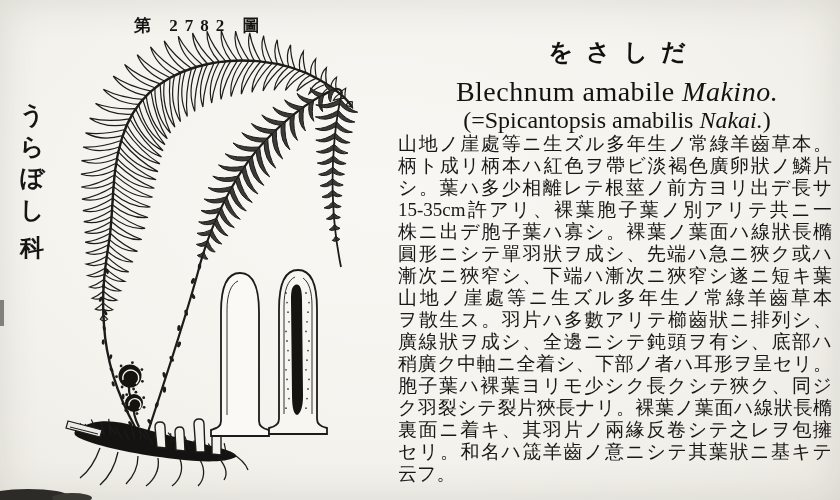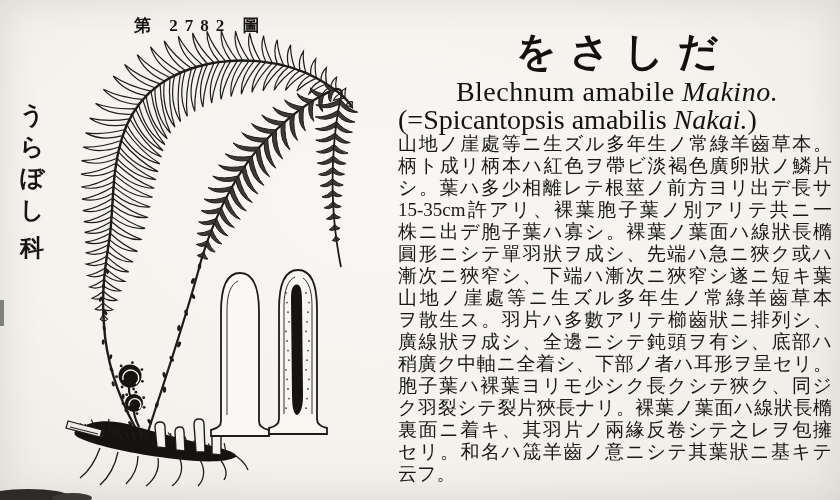--- a/index.html
+++ b/index.html
@@ -18,30 +18,30 @@
     white-space:nowrap;
   }
   .family-label {
     position:absolute; left:16px; top:86px;
     writing-mode:vertical-rl; text-orientation:upright;
     font-size:24px; font-weight:bold; letter-spacing:5px; color:#161513;
   }
   .illus { position:absolute; left:0; top:0; width:440px; height:500px; }
   .text-col { position:absolute; left:398px; top:28px; width:438px; }
   .title {
-    font-size:40px; line-height:48px; font-weight:bold;
+    font-size:24px; line-height:48px; font-weight:bold;
     letter-spacing:13px; text-align:center; text-indent:13px; color:#121110;
     white-space:nowrap;
   }
   .sci {
     font-size:28px; line-height:31px; text-align:center; color:#14130f;
     letter-spacing:.5px; white-space:nowrap;
   }
   .syn {
-    font-size:28px; line-height:26px; color:#14130f;
+    font-size:24px; line-height:26px; text-align:center; color:#14130f;
     white-space:nowrap;
   }
   .ital { font-style:italic; }
   .desc { width:434px; }
   .dline {
     font-size:19px; line-height:22px; color:#191816;
     text-align:justify; text-align-last:justify; text-justify:inter-character;
     height:22px; overflow:hidden; white-space:nowrap;
   }
   .dline.last { text-align-last:left; }

